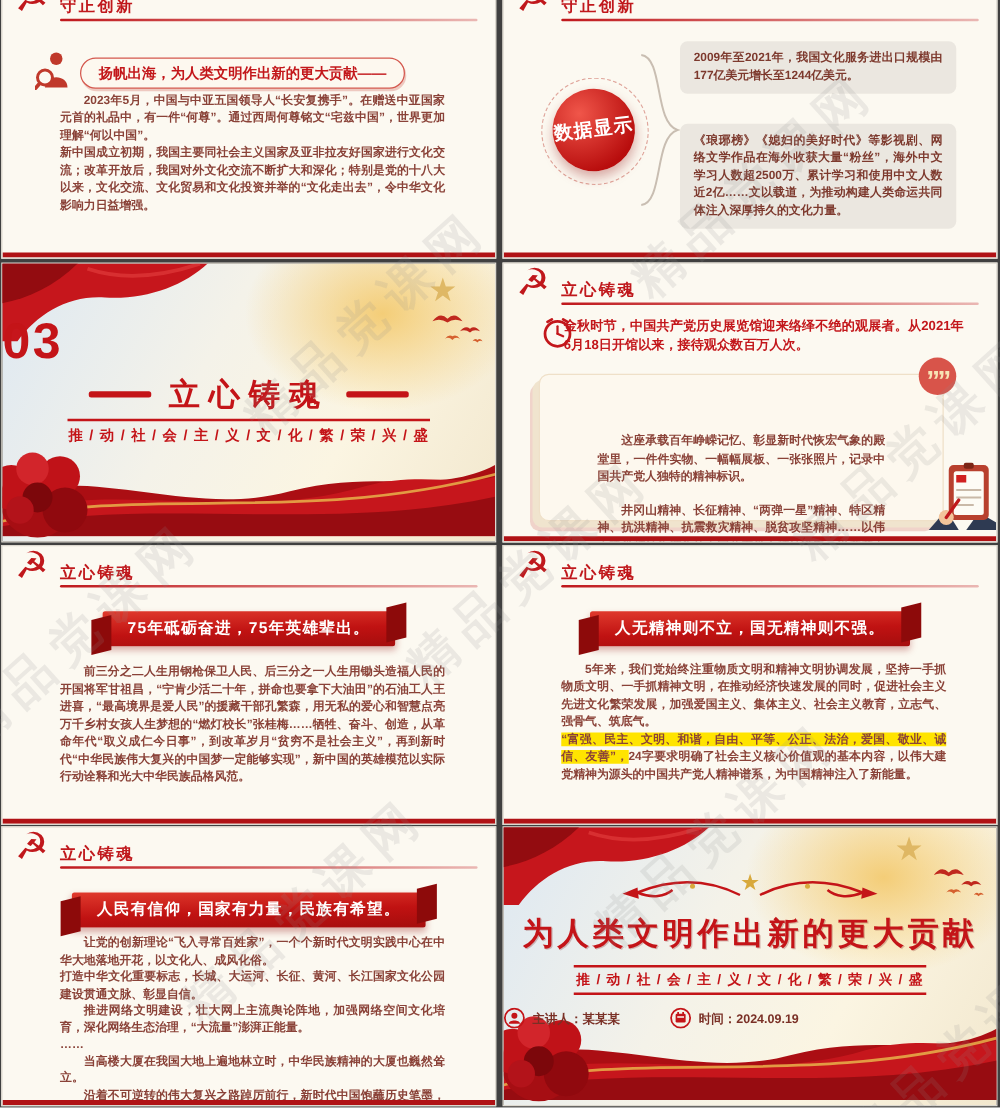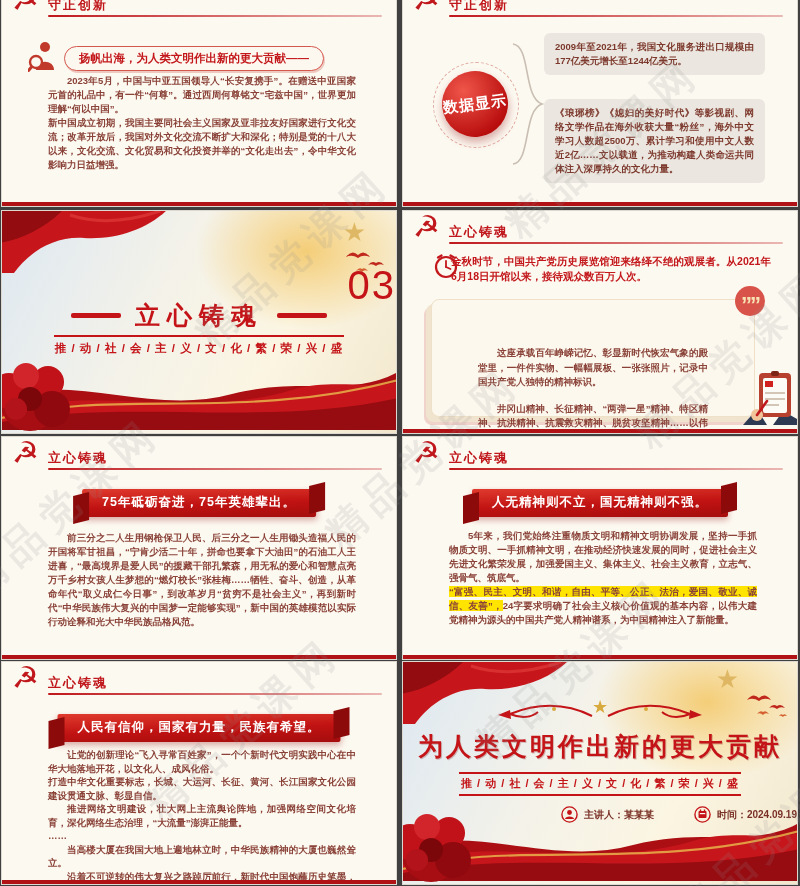--- a/index.html
+++ b/index.html
@@ -72,40 +72,40 @@
   
   .fancy{background:linear-gradient(118deg,#dde8f2 0%,#f4f2e9 40%,#fbf5e2 68%,#f2e7cd 100%);}
   .glow{position:absolute;right:-30px;top:-45px;width:240px;height:170px;
         background:radial-gradient(ellipse at center,rgba(243,201,108,.9),rgba(243,201,108,0) 65%);}
   .bg-star{position:absolute;right:30px;top:6px;color:#ddb45e;font-size:26px;opacity:.9;}
   .corner-ribbon{position:absolute;left:-2px;top:-2px;}
   .birds{position:absolute;right:8px;top:38px;}
   .silk{position:absolute;left:0;bottom:-1px;width:396px;}
   .peony{position:absolute;left:-8px;bottom:-6px;}
 
-  .sec-num{position:absolute;top:40px;left:0;right:0;text-align:right;font-size:40px;font-weight:400;
-           color:#c41418;letter-spacing:2px;z-index:2;margin-top:12px;}
+  .sec-num{position:absolute;top:40px;left:0;right:0;text-align:left;font-size:40px;font-weight:700;
+           color:#c41418;letter-spacing:2px;z-index:2;}
   .sec-title-row{position:absolute;top:88px;left:0;right:0;display:flex;align-items:center;
                  justify-content:center;gap:14px;z-index:2;}
   .dash{width:50px;height:5px;background:#c41418;border-radius:2px;}
   .sec-title{font-size:25px;font-weight:900;color:#c41418;letter-spacing:7px;}
   .sec-line{position:absolute;top:124px;left:52px;right:52px;height:2px;background:#c41418;z-index:2;}
   .sec-sub{position:absolute;top:130px;left:0;right:0;text-align:center;font-size:11.5px;
            font-weight:bold;color:#c41418;letter-spacing:1px;z-index:2;}
 
   .ornament{position:absolute;top:38px;left:50%;transform:translateX(-50%);z-index:2;}
   .orn-star{position:absolute;top:34px;left:50%;transform:translateX(-50%);color:#d8a93c;
             font-size:18px;z-index:3;}
   .main-title{position:absolute;top:68px;left:0;right:0;text-align:center;font-size:25px;font-weight:900;
               color:#c41418;letter-spacing:3px;z-index:2;text-shadow:1px 1px 0 rgba(120,10,10,.25);}
   .tline1{position:absolute;top:110px;left:56px;right:56px;height:1.5px;background:#c41418;z-index:2;}
   .tline2{position:absolute;top:132px;left:56px;right:56px;height:1.5px;background:#c41418;z-index:2;}
   .t-sub{position:absolute;top:114px;left:0;right:0;text-align:center;font-size:11px;font-weight:bold;
          color:#c41418;letter-spacing:1px;z-index:2;}
-  .speaker-row{position:absolute;top:144px;left:0;right:0;display:flex;justify-content:flex-end;
+  .speaker-row{position:absolute;top:144px;left:0;right:0;display:flex;justify-content:flex-start;
                gap:40px;z-index:2;}
   .meta{display:flex;align-items:center;gap:6px;font-size:10px;font-weight:bold;color:#7a3026;}
 
   
   #wm{position:absolute;left:0;top:0;width:800px;height:886px;z-index:40;pointer-events:none;}
   .wm-item{position:absolute;font-size:40px;font-weight:bold;letter-spacing:9px;color:#8f8f8f;
            opacity:.15;transform:rotate(-42deg);white-space:nowrap;}
 </style>
 </head>
 <body>

